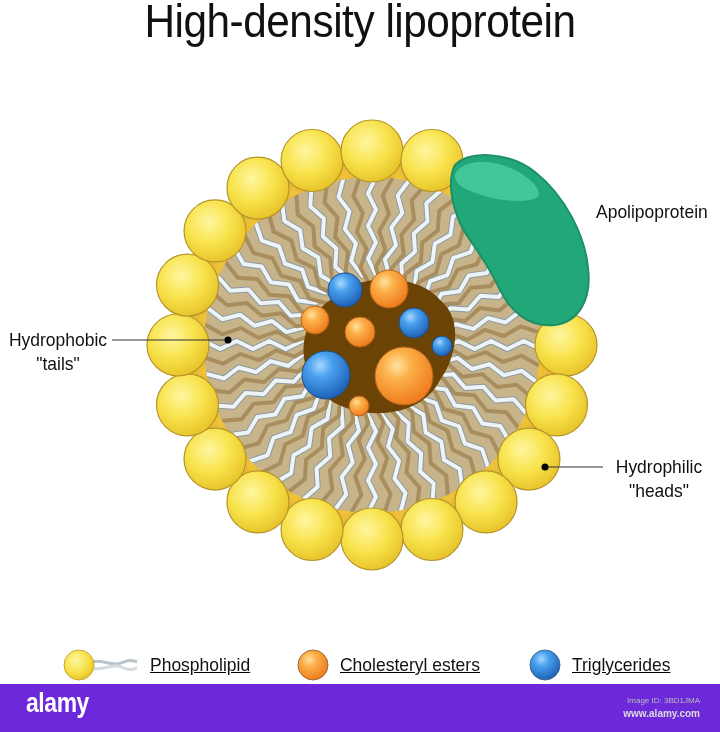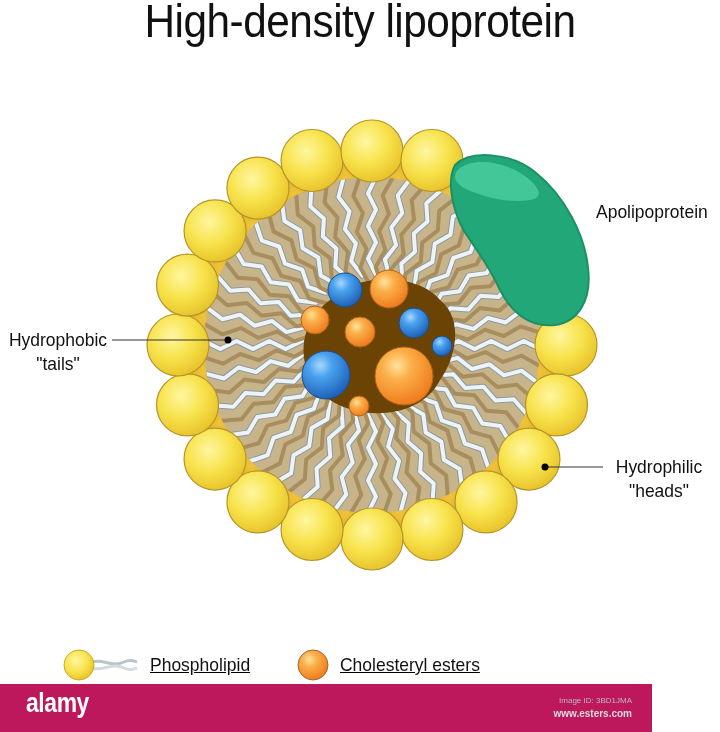--- a/index.html
+++ b/index.html
@@ -17,21 +17,21 @@
   .label {
     position: absolute; font-size: 19px; color: #111; text-align: center; line-height: 24px;
     transform: scaleX(0.92);
   }
   .legend {
     position: absolute; top: 648px; left: 0; width: 720px; height: 34px;
   }
   .legend-item { position: absolute; top: 0; height: 34px; display: flex; align-items: center; text-decoration: underline; }
   .legend-text { font-size: 19px; color: #111; transform: scaleX(0.92); transform-origin: left center; white-space: nowrap; }
   .footer {
-    position: absolute; left: 0; top: 684px; width: 652px; height: 48px; background: #be185d;
+    position: absolute; left: 0; top: 684px; width: 720px; height: 48px; background: #6d28d9;
   }
   .brand {
     position: absolute; left: 26px; top: 4px; color: #fff; font-weight: bold;
     font-size: 27px; letter-spacing: -0.5px; transform: scaleX(0.85); transform-origin: left center;
   }
   .imgid {
     position: absolute; right: 20px; top: 12px; color: #bbb; font-size: 8px; text-align: left;
   }
   .site {
     position: absolute; right: 20px; top: 24px; color: #ddd; font-size: 10px; font-weight: bold; text-align: right;
@@ -281,19 +281,32 @@
         <radialGradient id="gOrangeLegend" cx="38%" cy="32%" r="70%">
           <stop offset="0%" stop-color="#ffe3a0"></stop>
           <stop offset="35%" stop-color="#fbb04a"></stop>
           <stop offset="100%" stop-color="#ef7a1c"></stop>
         </radialGradient>
       </defs>
       <circle cx="17" cy="17" r="15" fill="url(#gOrangeLegend)" stroke="#9a6a3a" stroke-width="1"></circle>
     </svg>
     <span class="legend-text" style="margin-left:10px;">Cholesteryl esters</span>
   </div>
+  <div class="legend-item" style="left:528px;">
+    <svg width="34" height="34">
+      <defs>
+        <radialGradient id="gBlueLegend" cx="38%" cy="30%" r="70%">
+          <stop offset="0%" stop-color="#a9d7ff"></stop>
+          <stop offset="35%" stop-color="#4aa2ef"></stop>
+          <stop offset="100%" stop-color="#1f62b8"></stop>
+        </radialGradient>
+      </defs>
+      <circle cx="17" cy="17" r="15" fill="url(#gBlueLegend)" stroke="#446a8a" stroke-width="1"></circle>
+    </svg>
+    <span class="legend-text" style="margin-left:10px;">Triglycerides</span>
+  </div>
 </div>
 
 <div class="footer">
   <div class="brand">alamy</div>
   <div class="imgid">Image ID: 3BD1JMA</div>
-  <div class="site">www.esters.com</div>
+  <div class="site">www.alamy.com</div>
 </div>
 
 </body></html>

